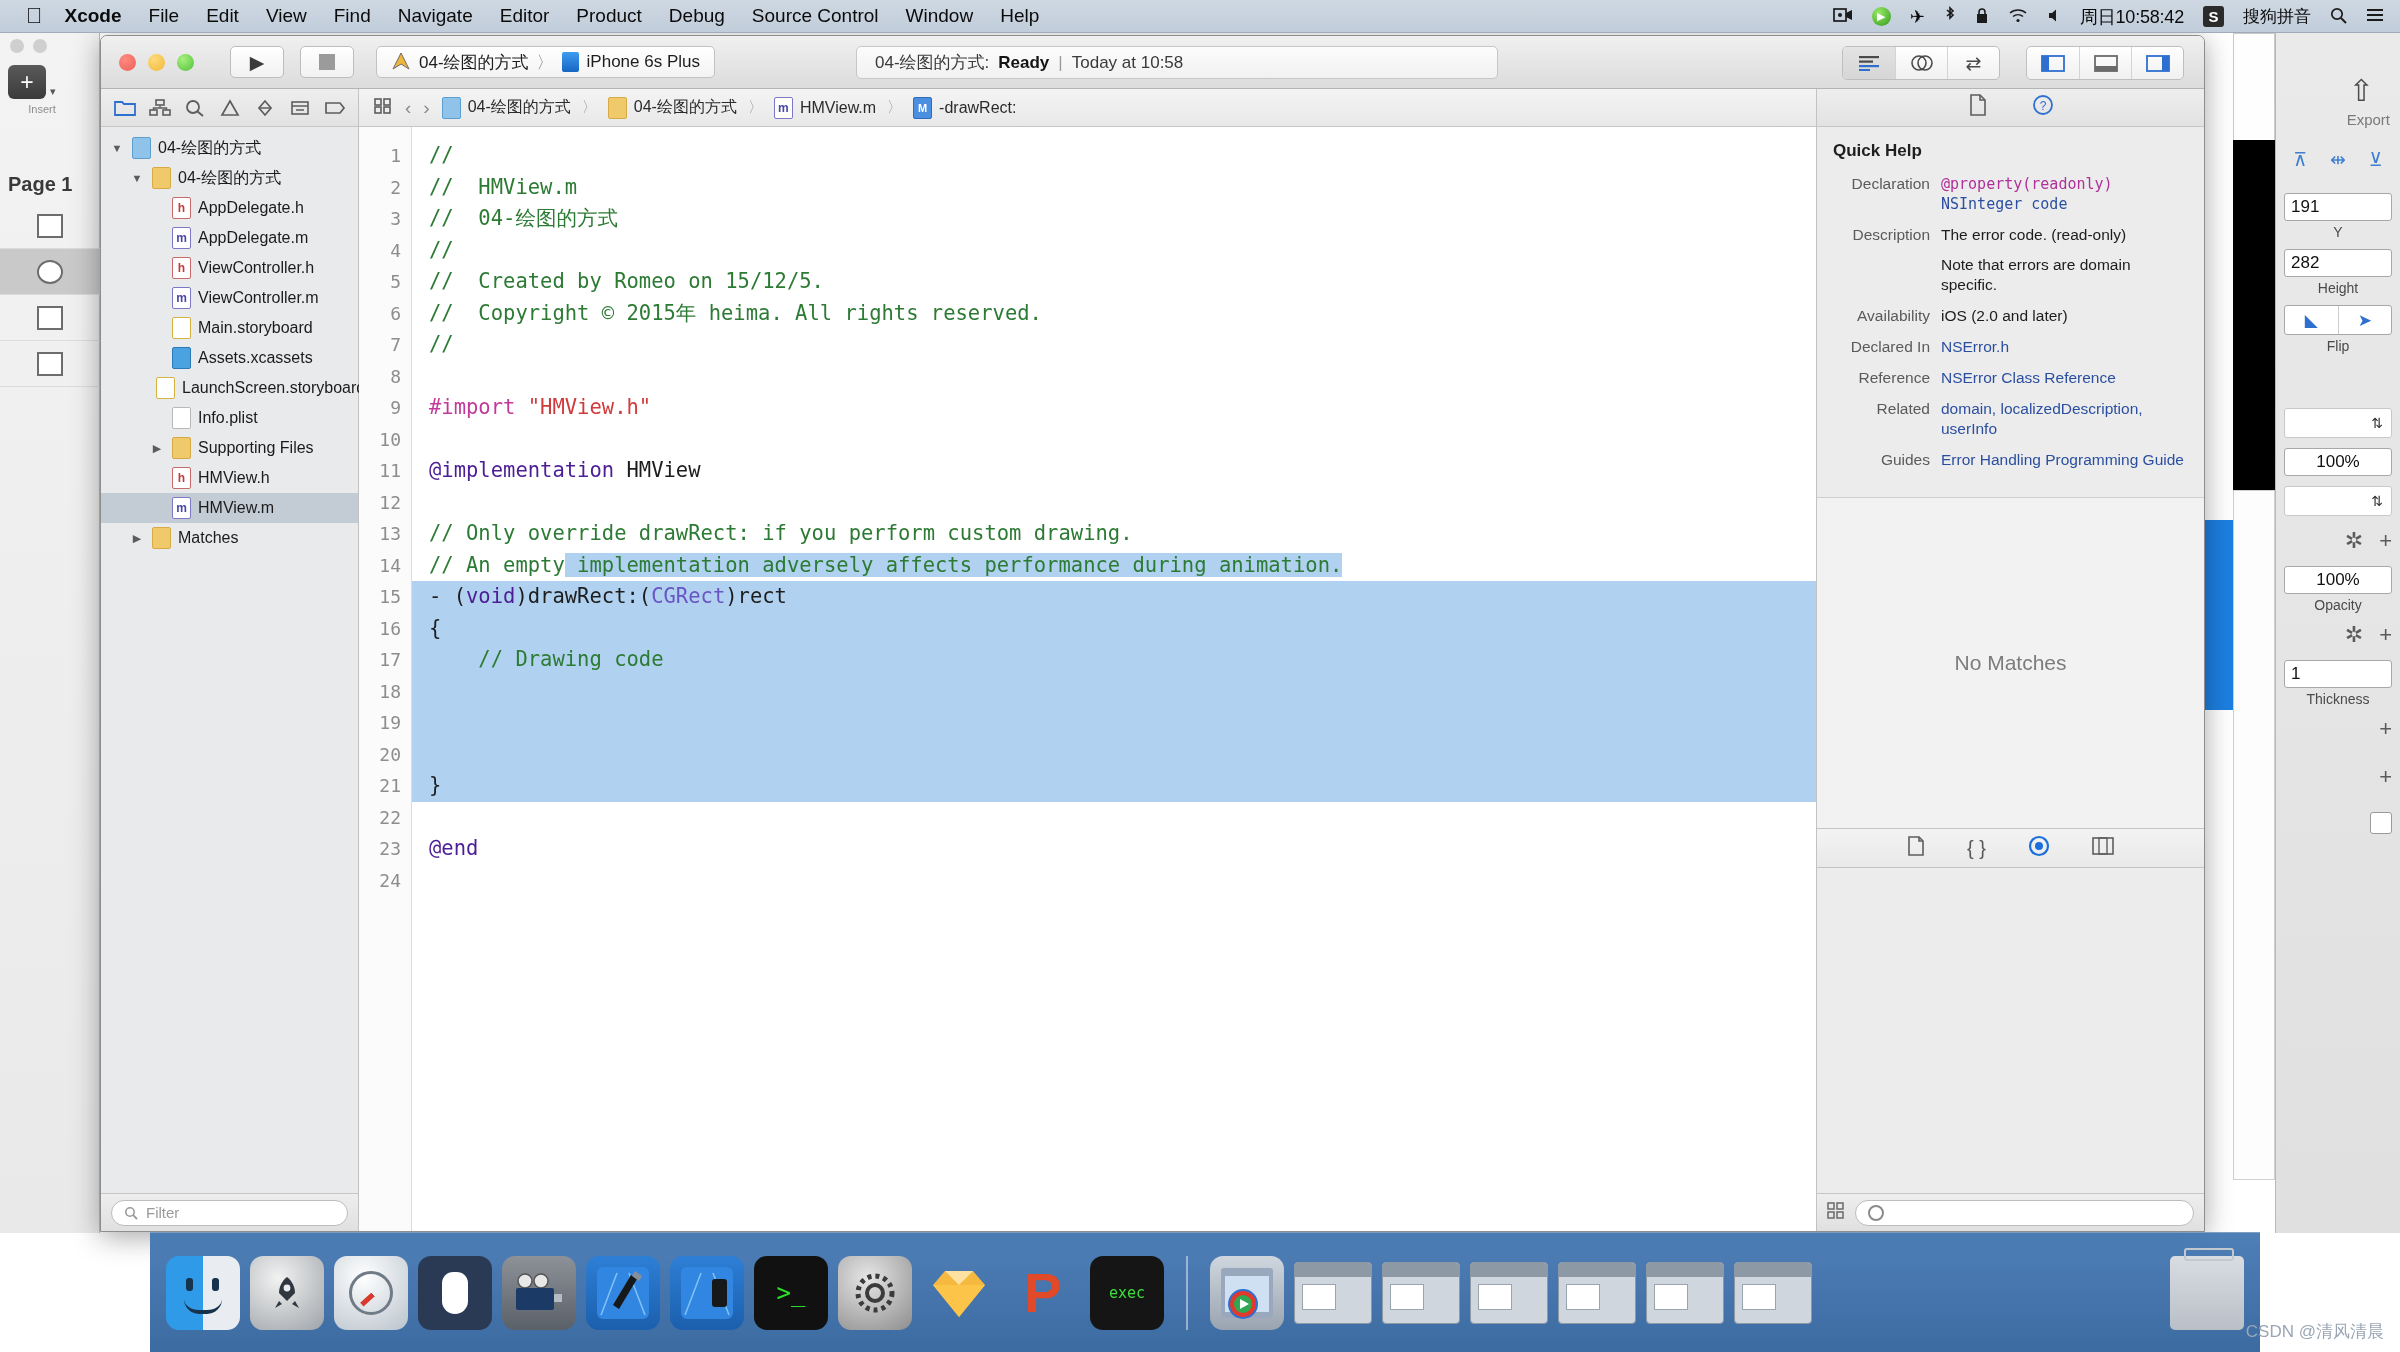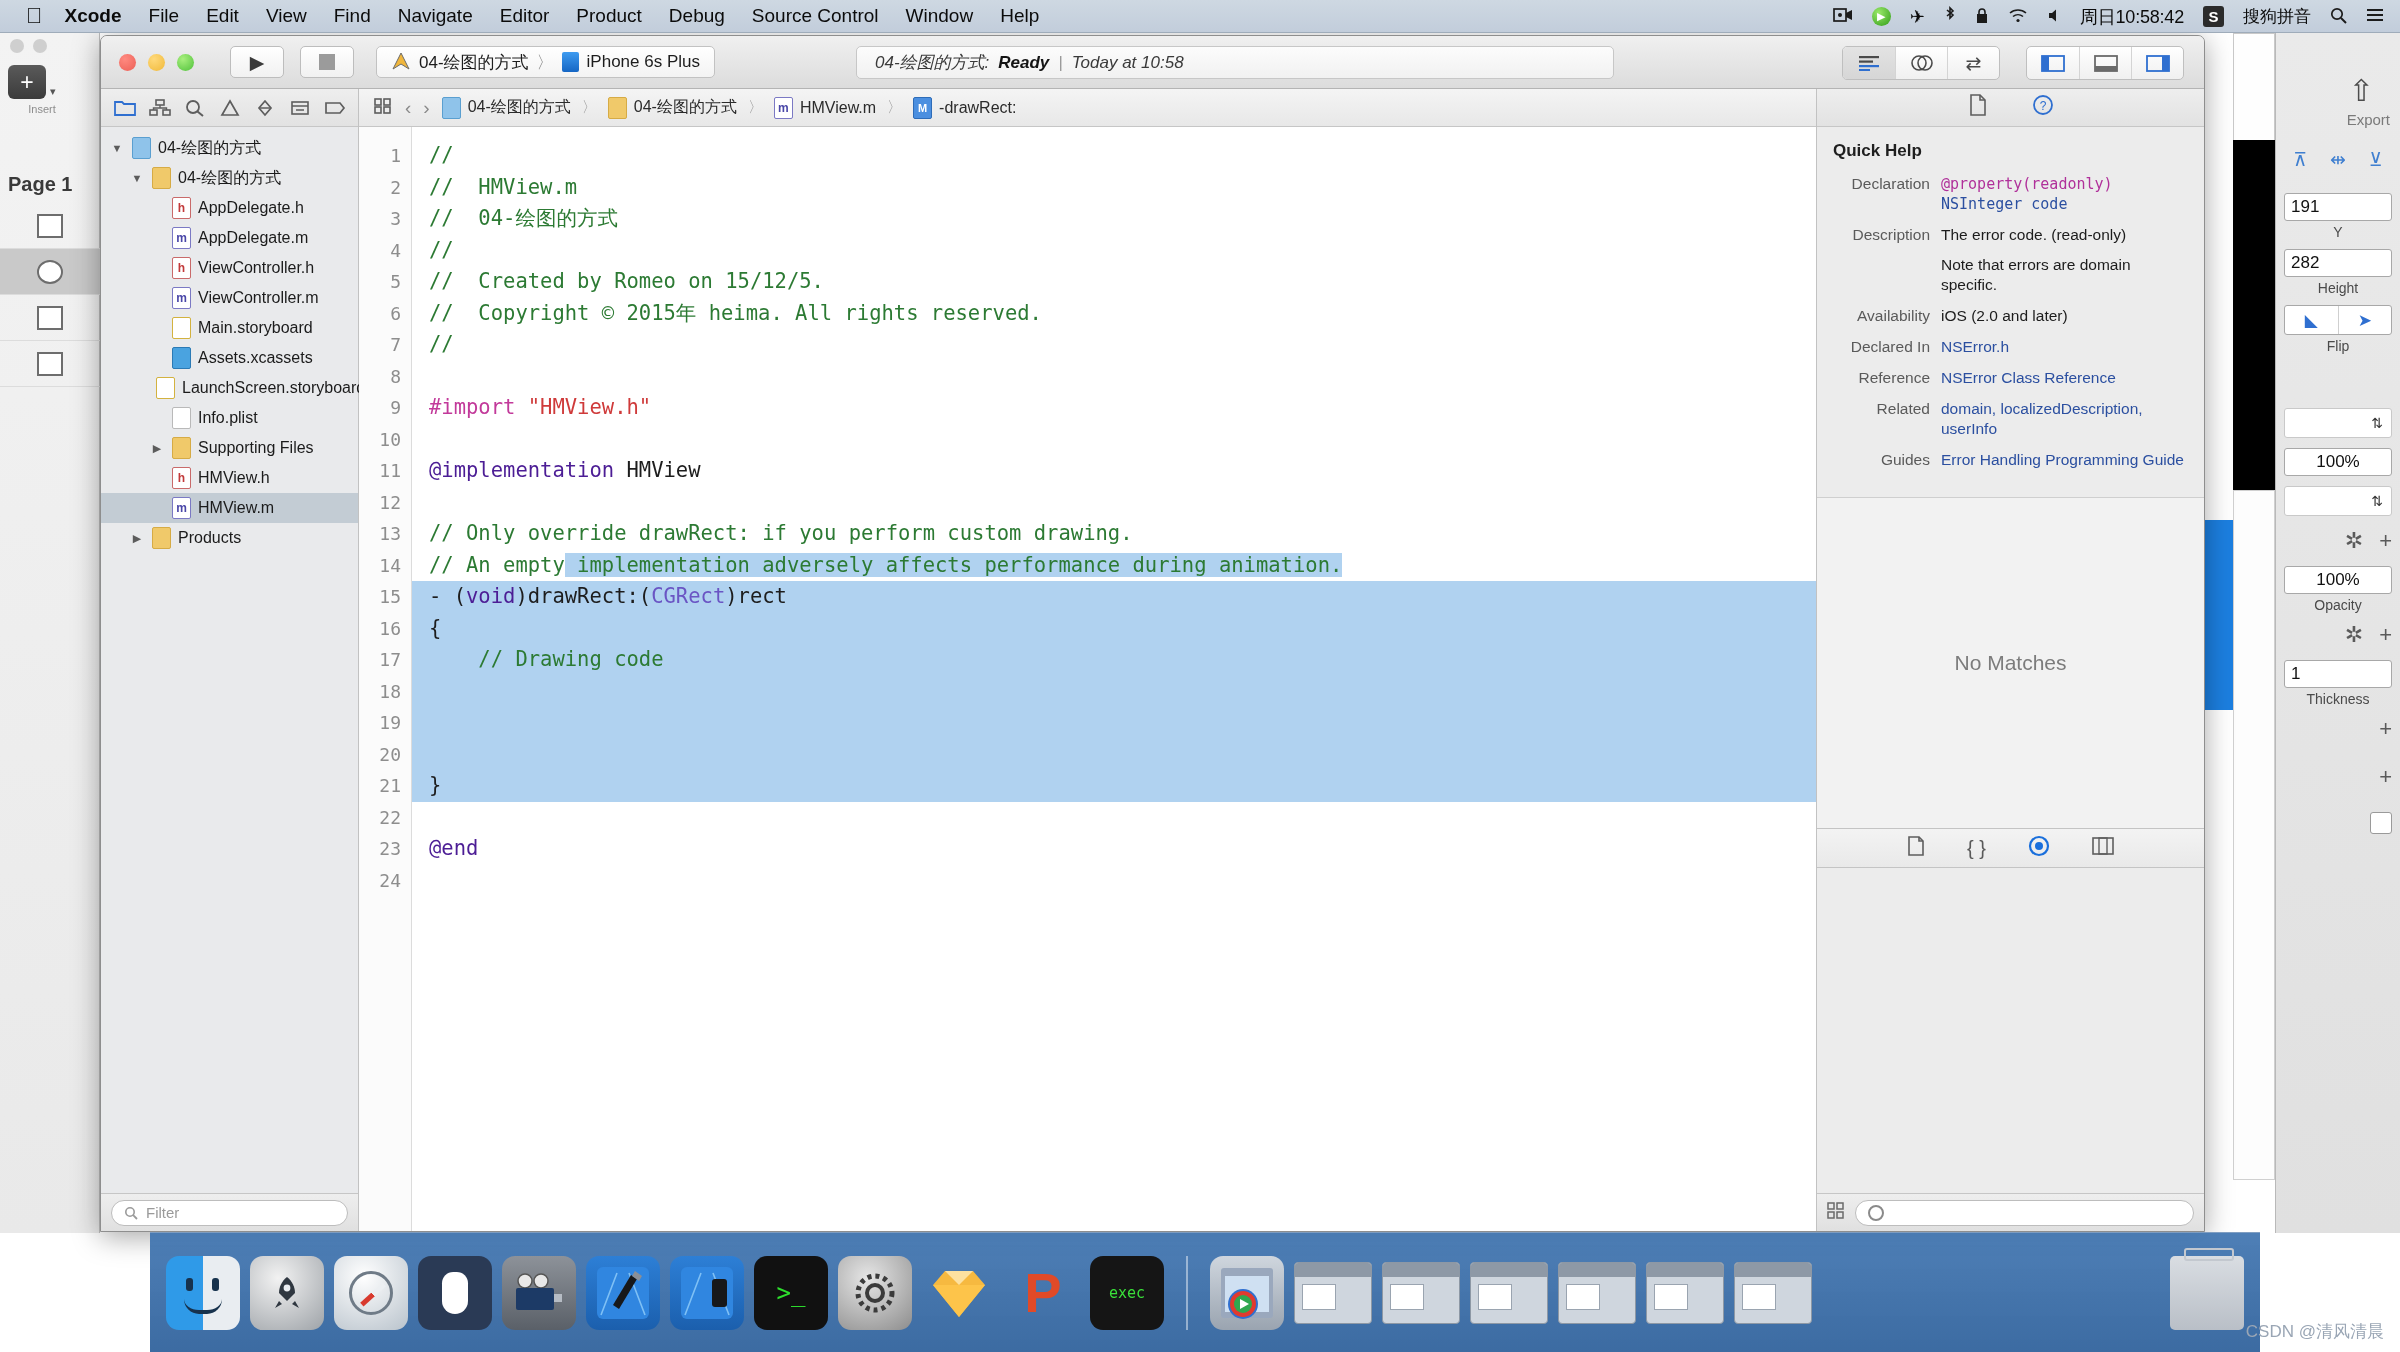--- a/index.html
+++ b/index.html
@@ -88,22 +88,22 @@
   .tl-grn{background:radial-gradient(circle at 35% 30%,#a8ef7e,#4fc13a);}
   .tbtn{height:32px;min-width:54px;background:linear-gradient(#ffffff,#f1f1f1);border:1px solid #bdbdbd;
         border-radius:5px;display:flex;align-items:center;justify-content:center;color:#4d4d4d;font-size:17px;}
   .run{margin-left:36px;}
   .stop{margin-left:16px;}
   .stop .sq{width:16px;height:16px;background:#9b9b9b;display:block;}
   .scheme{margin-left:22px;height:32px;background:linear-gradient(#ffffff,#f3f3f3);border:1px solid #c2c2c2;border-radius:5px;
      display:flex;align-items:center;padding:0 14px;gap:8px;font-size:17px;color:#1d1d1d;white-space:nowrap;}
   .xcicon{width:20px;height:20px;display:inline-block;}
   .simicon{width:17px;height:20px;background:linear-gradient(#3e9bf0,#1566c4);border-radius:2px;display:inline-block;}
-  .statusbar{position:absolute;left:755px;top:10px;width:758px;height:33px;background:linear-gradient(#fcfcfc,#f1f1f1);
-     border:1px solid #c7c7c7;border-radius:5px;display:flex;align-items:center;padding-left:18px;font-size:17px;color:#3a3a3a;gap:9px;font-style:italic;}
+  .statusbar{position:absolute;left:755px;top:10px;width:642px;height:33px;background:linear-gradient(#fcfcfc,#f1f1f1);
+     border:1px solid #c7c7c7;border-radius:5px;display:flex;align-items:center;padding-left:18px;font-size:17px;color:#3a3a3a;gap:9px;}
   .statusbar b{color:#141414;}
   .statusbar .sep{color:#9a9a9a;}
   .tb-right{position:absolute;right:20px;top:10px;display:flex;gap:26px;}
   .seg{display:flex;background:linear-gradient(#ffffff,#f0f0f0);border:1px solid #bfbfbf;border-radius:5px;overflow:hidden;}
   .seg div{width:52px;height:32px;display:flex;align-items:center;justify-content:center;color:#4a4a4a;}
   .seg div+div{border-left:1px solid #d4d4d4;}
   .seg div.on{background:linear-gradient(#e3e3e3,#d6d6d6);}
 
   
   .nav{position:absolute;left:0;top:53px;width:258px;bottom:0;background:#e9eaec;border-right:1px solid #c2c2c2;}
@@ -478,21 +478,21 @@
             <span>HMView.h</span>
           </div>
           <div class="row sel">
             <span class="tw" style="margin-left: 40px;"></span>
             <span class="fi m">m</span>
             <span>HMView.m</span>
           </div>
           <div class="row">
             <span class="tw" style="margin-left: 20px;">▶</span>
             <span class="fi fold"></span>
-            <span>Products</span>
+            <span>Matches</span>
           </div>
         </div>
 
       <div class="nav-foot">
         <div class="filter">
           <svg width="14" height="14" viewBox="0 0 14 14">
               <circle cx="6" cy="6" r="4.2" fill="none" stroke="#9a9a9a" stroke-width="1.6"></circle>
               <path d="M9.2 9.2L13 13" stroke="#9a9a9a" stroke-width="1.8"></path>
             </svg>
           <span>Filter</span>

